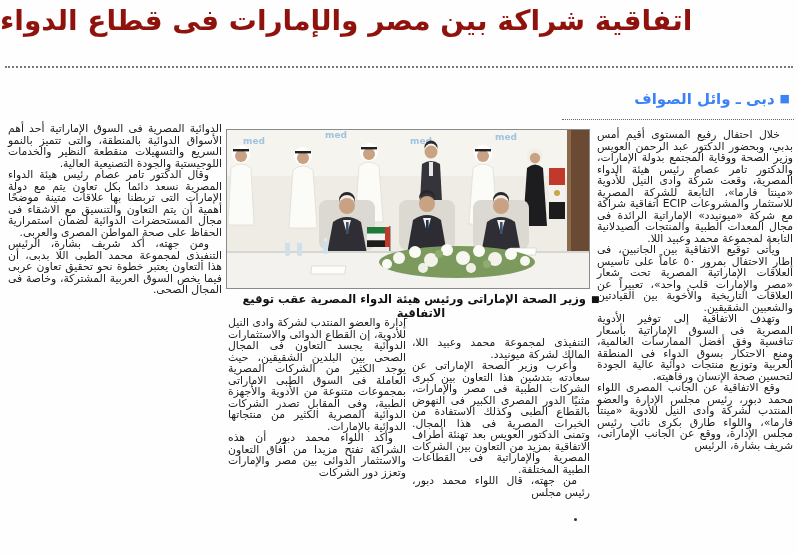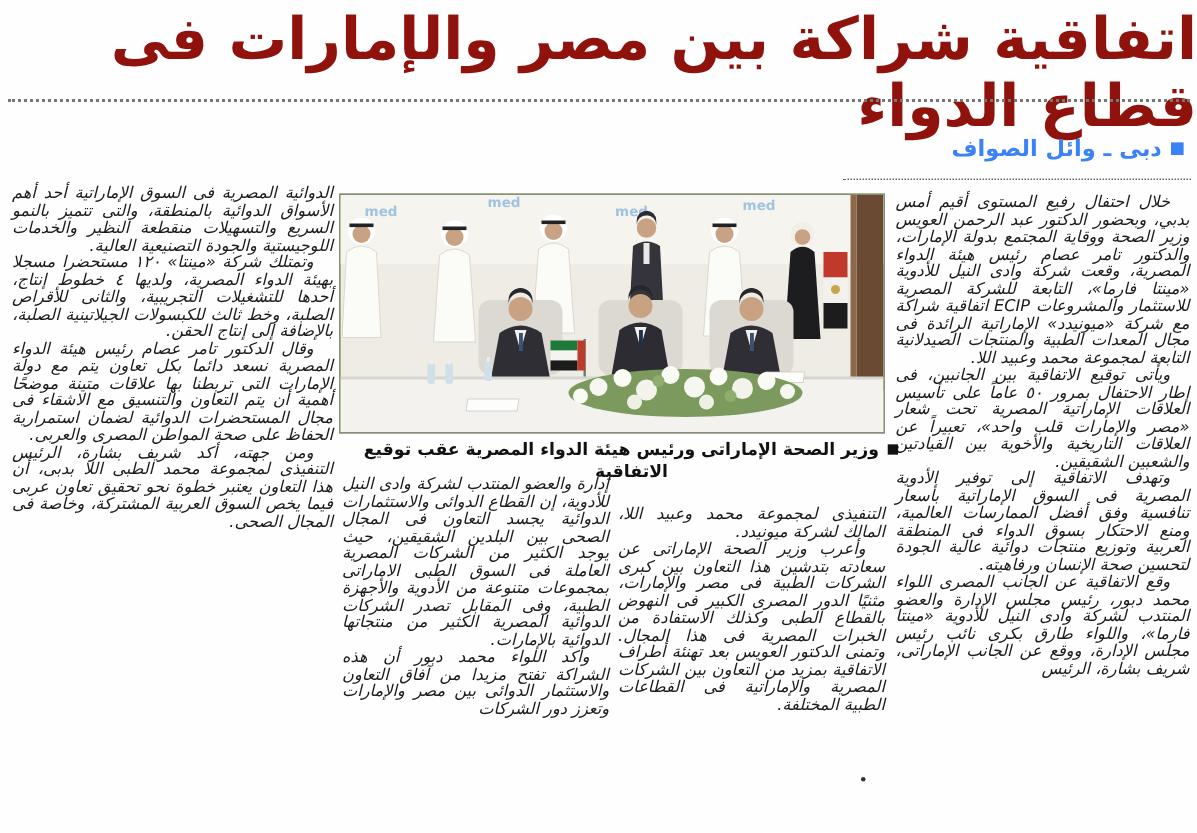--- a/index.html
+++ b/index.html
@@ -7,22 +7,22 @@
     position:relative;
     width:798px;height:555px;
     background:#fefefe;
     font-family:"DejaVu Sans","Liberation Sans",sans-serif;
     direction:rtl;
     overflow:hidden;
     color:#1b1b1b;
   }
   .headline{
     position:absolute;top:4px;left:0;right:0;
-    text-align:right;
-    font-size:39px;font-weight:bold;
+    text-align:left;
+    font-size:28px;font-weight:bold;
     letter-spacing:-0.5px;
     margin:0;
   }
   .rule-dotted{
     position:absolute;height:0;
     border-top:2px dotted #6a6a6a;
   }
   .rule-main{top:66px;right:5px;left:5px;border-top:2px dotted #777;}
   .rule-byline{top:119px;right:4px;width:232px;border-top:1px dotted #666;}
   .byline{
@@ -30,21 +30,20 @@
     font-size:15px;font-weight:bold;color:#3b82f6;
     text-align:right;
   }
   .byline .sq{font-size:11px;vertical-align:2px;margin-left:5px;}
   .col{
     position:absolute;
     font-size:10.8px;
     line-height:11.5px;
     text-align:justify;
     text-justify:inter-word;
-    font-style:italic;
   }
   .col p{margin:0;text-indent:13px;}
   .col p.cont{text-indent:0;}
   .col-right{top:129px;right:5px;width:196px;height:338px;}
   .col-left{top:123px;left:8px;width:214px;height:340px;}
   .subcol{top:317px;width:178px;height:150px;}
   .subcol-a{right:208px;margin-top:20px;}
   .subcol-b{right:392px;}
   .photo-wrap{
     position:absolute;top:129px;right:208px;width:362px;height:158px;
@@ -228,27 +227,27 @@
     </svg>
   </div>
 
   <div class="caption">
     <span class="sq">■</span><span>وزير الصحة الإماراتى ورئيس هيئة الدواء المصرية عقب توقيع الاتفاقية</span>
   </div>
 
   <div class="col subcol subcol-a">
     <p class="cont">التنفيذى لمجموعة محمد وعبيد اللا، المالك لشركة ميونيدد.</p>
     <p>وأعرب وزير الصحة الإماراتى عن سعادته بتدشين هذا التعاون بين كبرى الشركات الطبية فى مصر والإمارات، مثنيًا الدور المصرى الكبير فى النهوض بالقطاع الطبى وكذلك الاستفادة من الخبرات المصرية فى هذا المجال. وتمنى الدكتور العويس بعد تهنئة أطراف الاتفاقية بمزيد من التعاون بين الشركات المصرية والإماراتية فى القطاعات الطبية المختلفة.</p>
+    <p>من جهته، قال اللواء محمد دبور، رئيس مجلس</p>
   </div>
   <div class="col subcol subcol-b">
     <p class="cont">إدارة والعضو المنتدب لشركة وادى النيل للأدوية، إن القطاع الدوائى والاستثمارات الدوائية يجسد التعاون فى المجال الصحى بين البلدين الشقيقين، حيث يوجد الكثير من الشركات المصرية العاملة فى السوق الطبى الاماراتى بمجموعات متنوعة من الأدوية والأجهزة الطبية، وفى المقابل تصدر الشركات الدوائية المصرية الكثير من منتجاتها الدوائية بالإمارات.</p>
     <p>وأكد اللواء محمد دبور أن هذه الشراكة تفتح مزيدا من آفاق التعاون والاستثمار الدوائى بين مصر والإمارات وتعزز دور الشركات</p>
   </div>
 
   <div class="col col-left">
     <p class="cont">الدوائية المصرية فى السوق الإماراتية أحد أهم الأسواق الدوائية بالمنطقة، والتى تتميز بالنمو السريع والتسهيلات منقطعة النظير والخدمات اللوجيستية والجودة التصنيعية العالية.</p>
-    <p>وتمتلك شركة «مينتا» ١٢٠ مستحضرا مسجلا بهيئة الدواء المصرية، ولديها ٤ خطوط إنتاج، أحدها للتشغيلات التجريبية، والثانى للأقراص الصلبة، وخط ثالث للكبسولات الجيلاتينية الصلبة، بالإضافة إلى إنتاج الحقن.</p>
     <p>وقال الدكتور تامر عصام رئيس هيئة الدواء المصرية نسعد دائما بكل تعاون يتم مع دولة الإمارات التى تربطنا بها علاقات متينة موضحًا أهمية أن يتم التعاون والتنسيق مع الاشقاء فى مجال المستحضرات الدوائية لضمان استمرارية الحفاظ على صحة المواطن المصرى والعربى.</p>
     <p>ومن جهته، أكد شريف بشارة، الرئيس التنفيذى لمجموعة محمد الطبى اللا بدبى، أن هذا التعاون يعتبر خطوة نحو تحقيق تعاون عربى فيما يخص السوق العربية المشتركة، وخاصة فى المجال الصحى.</p>
   </div>
 
   <div class="end-mark"></div>
 </div>
 
 </body></html>

